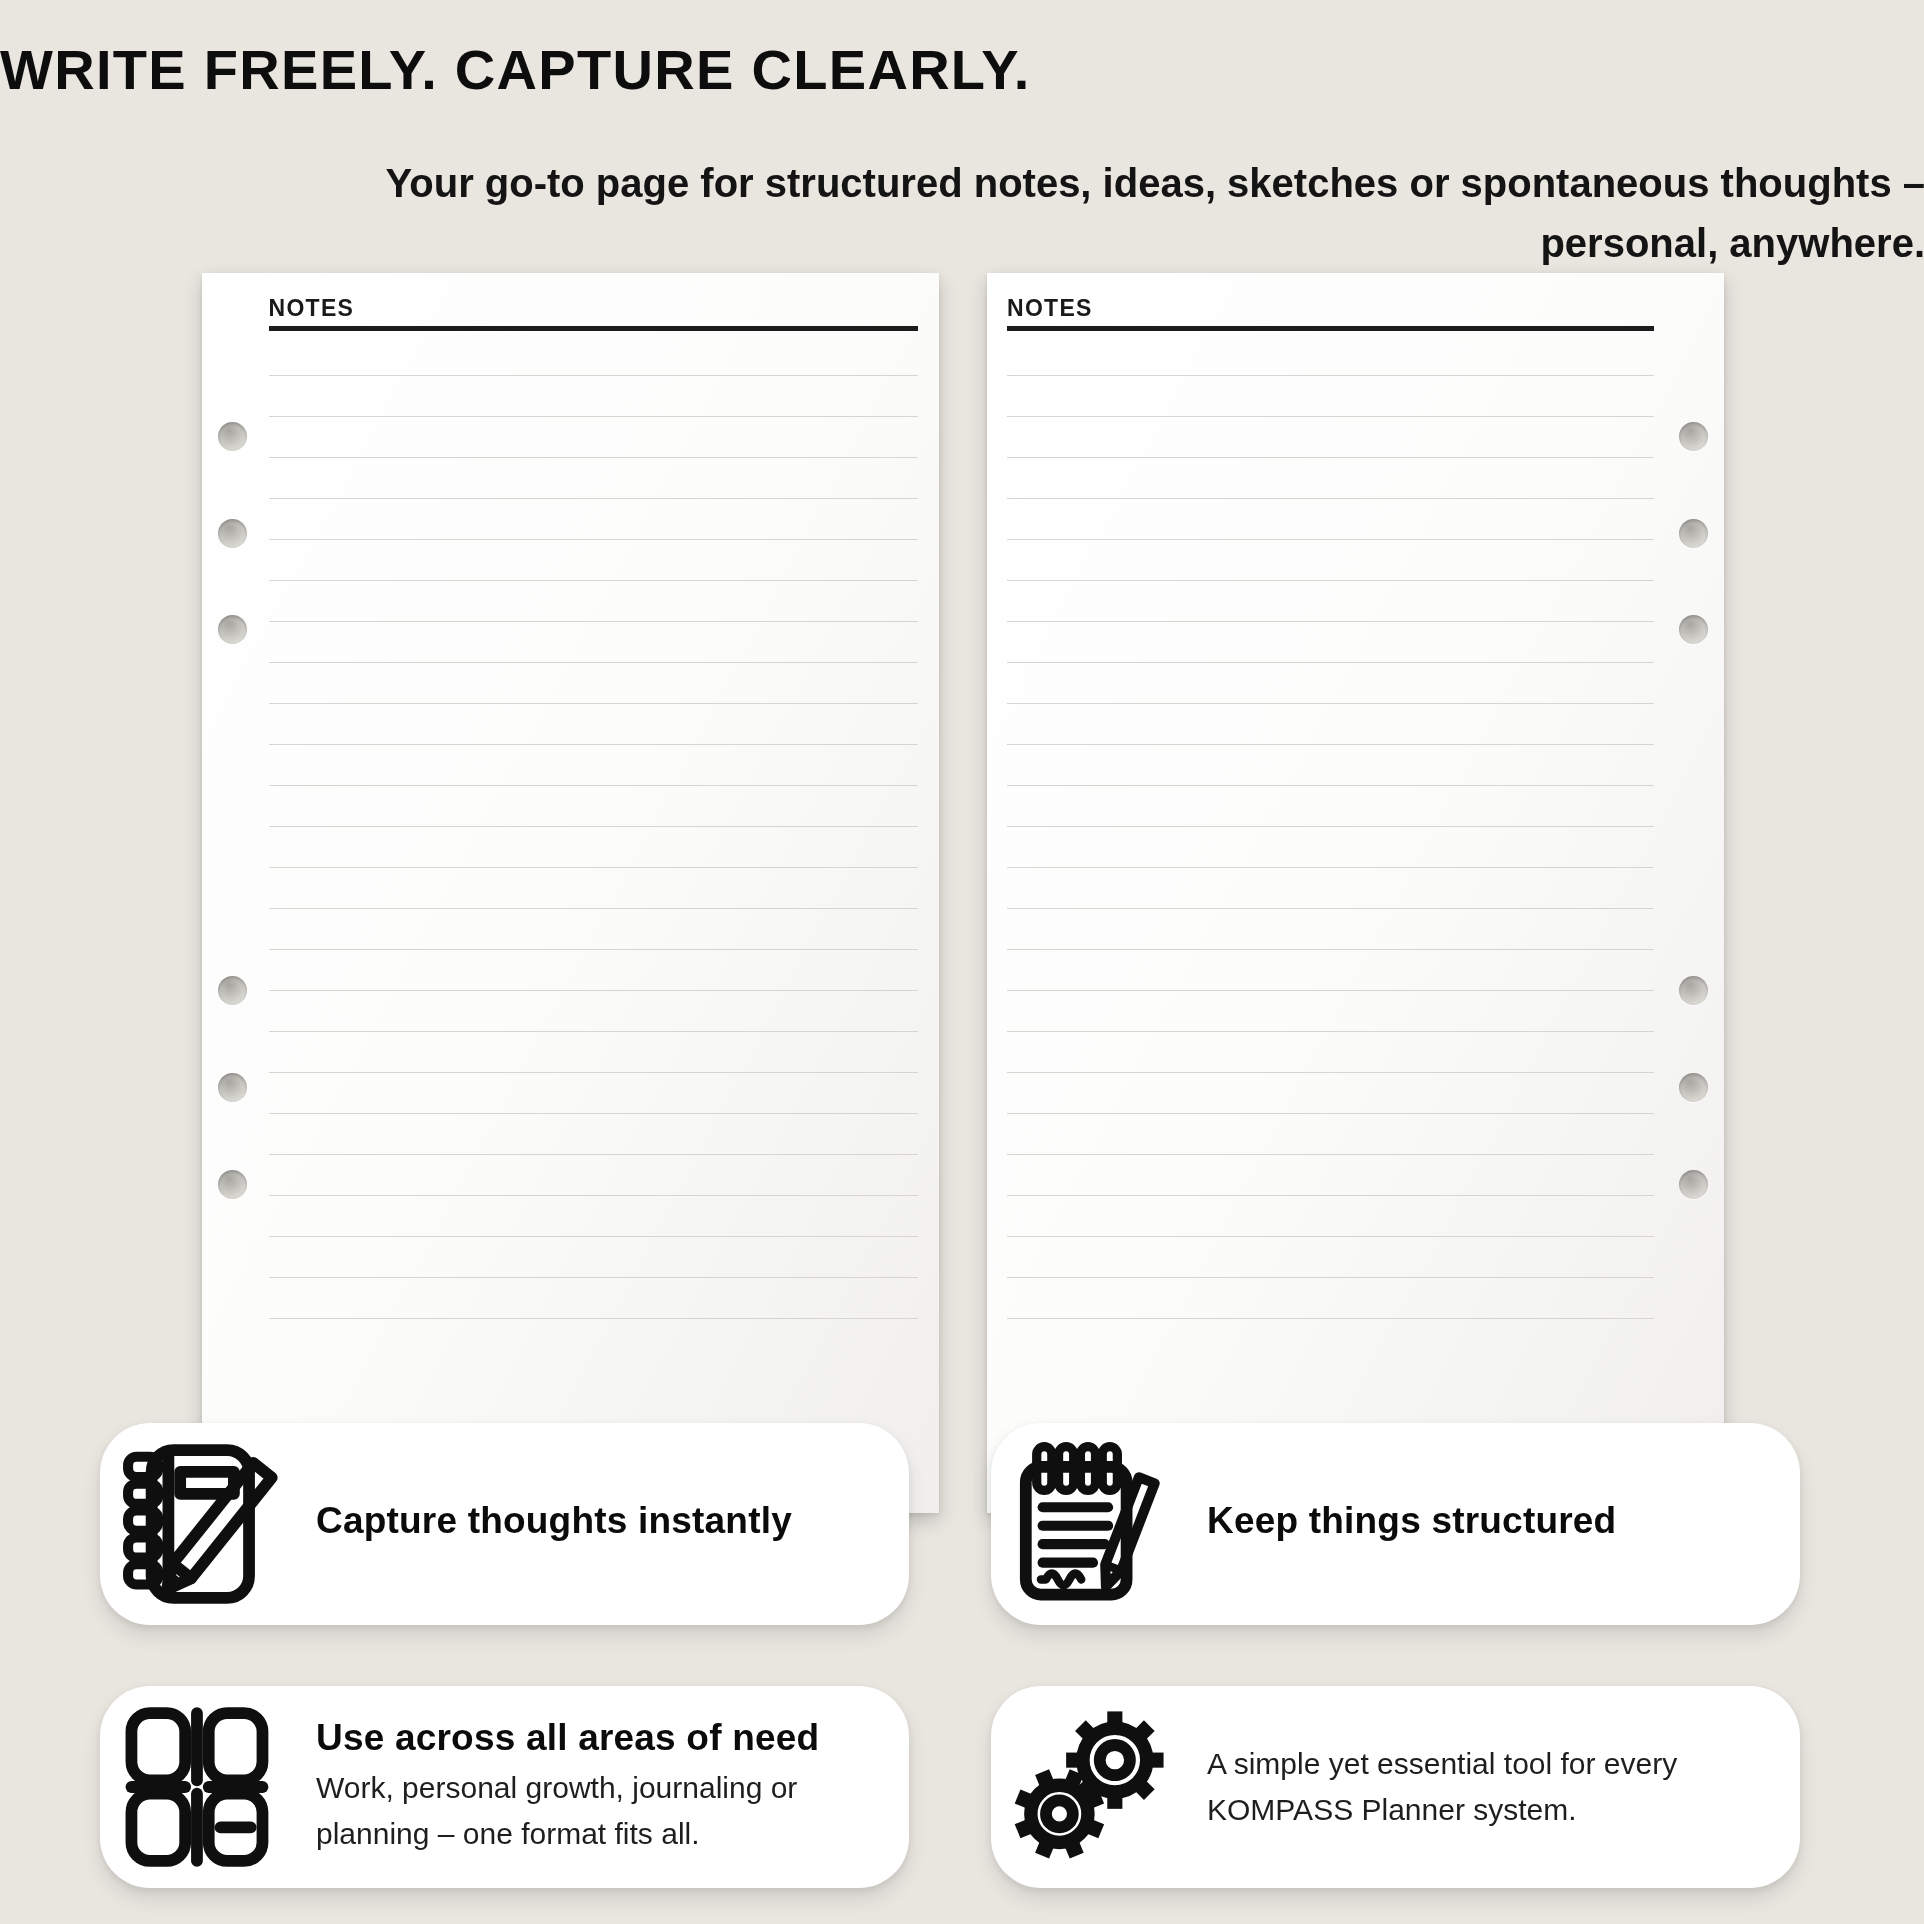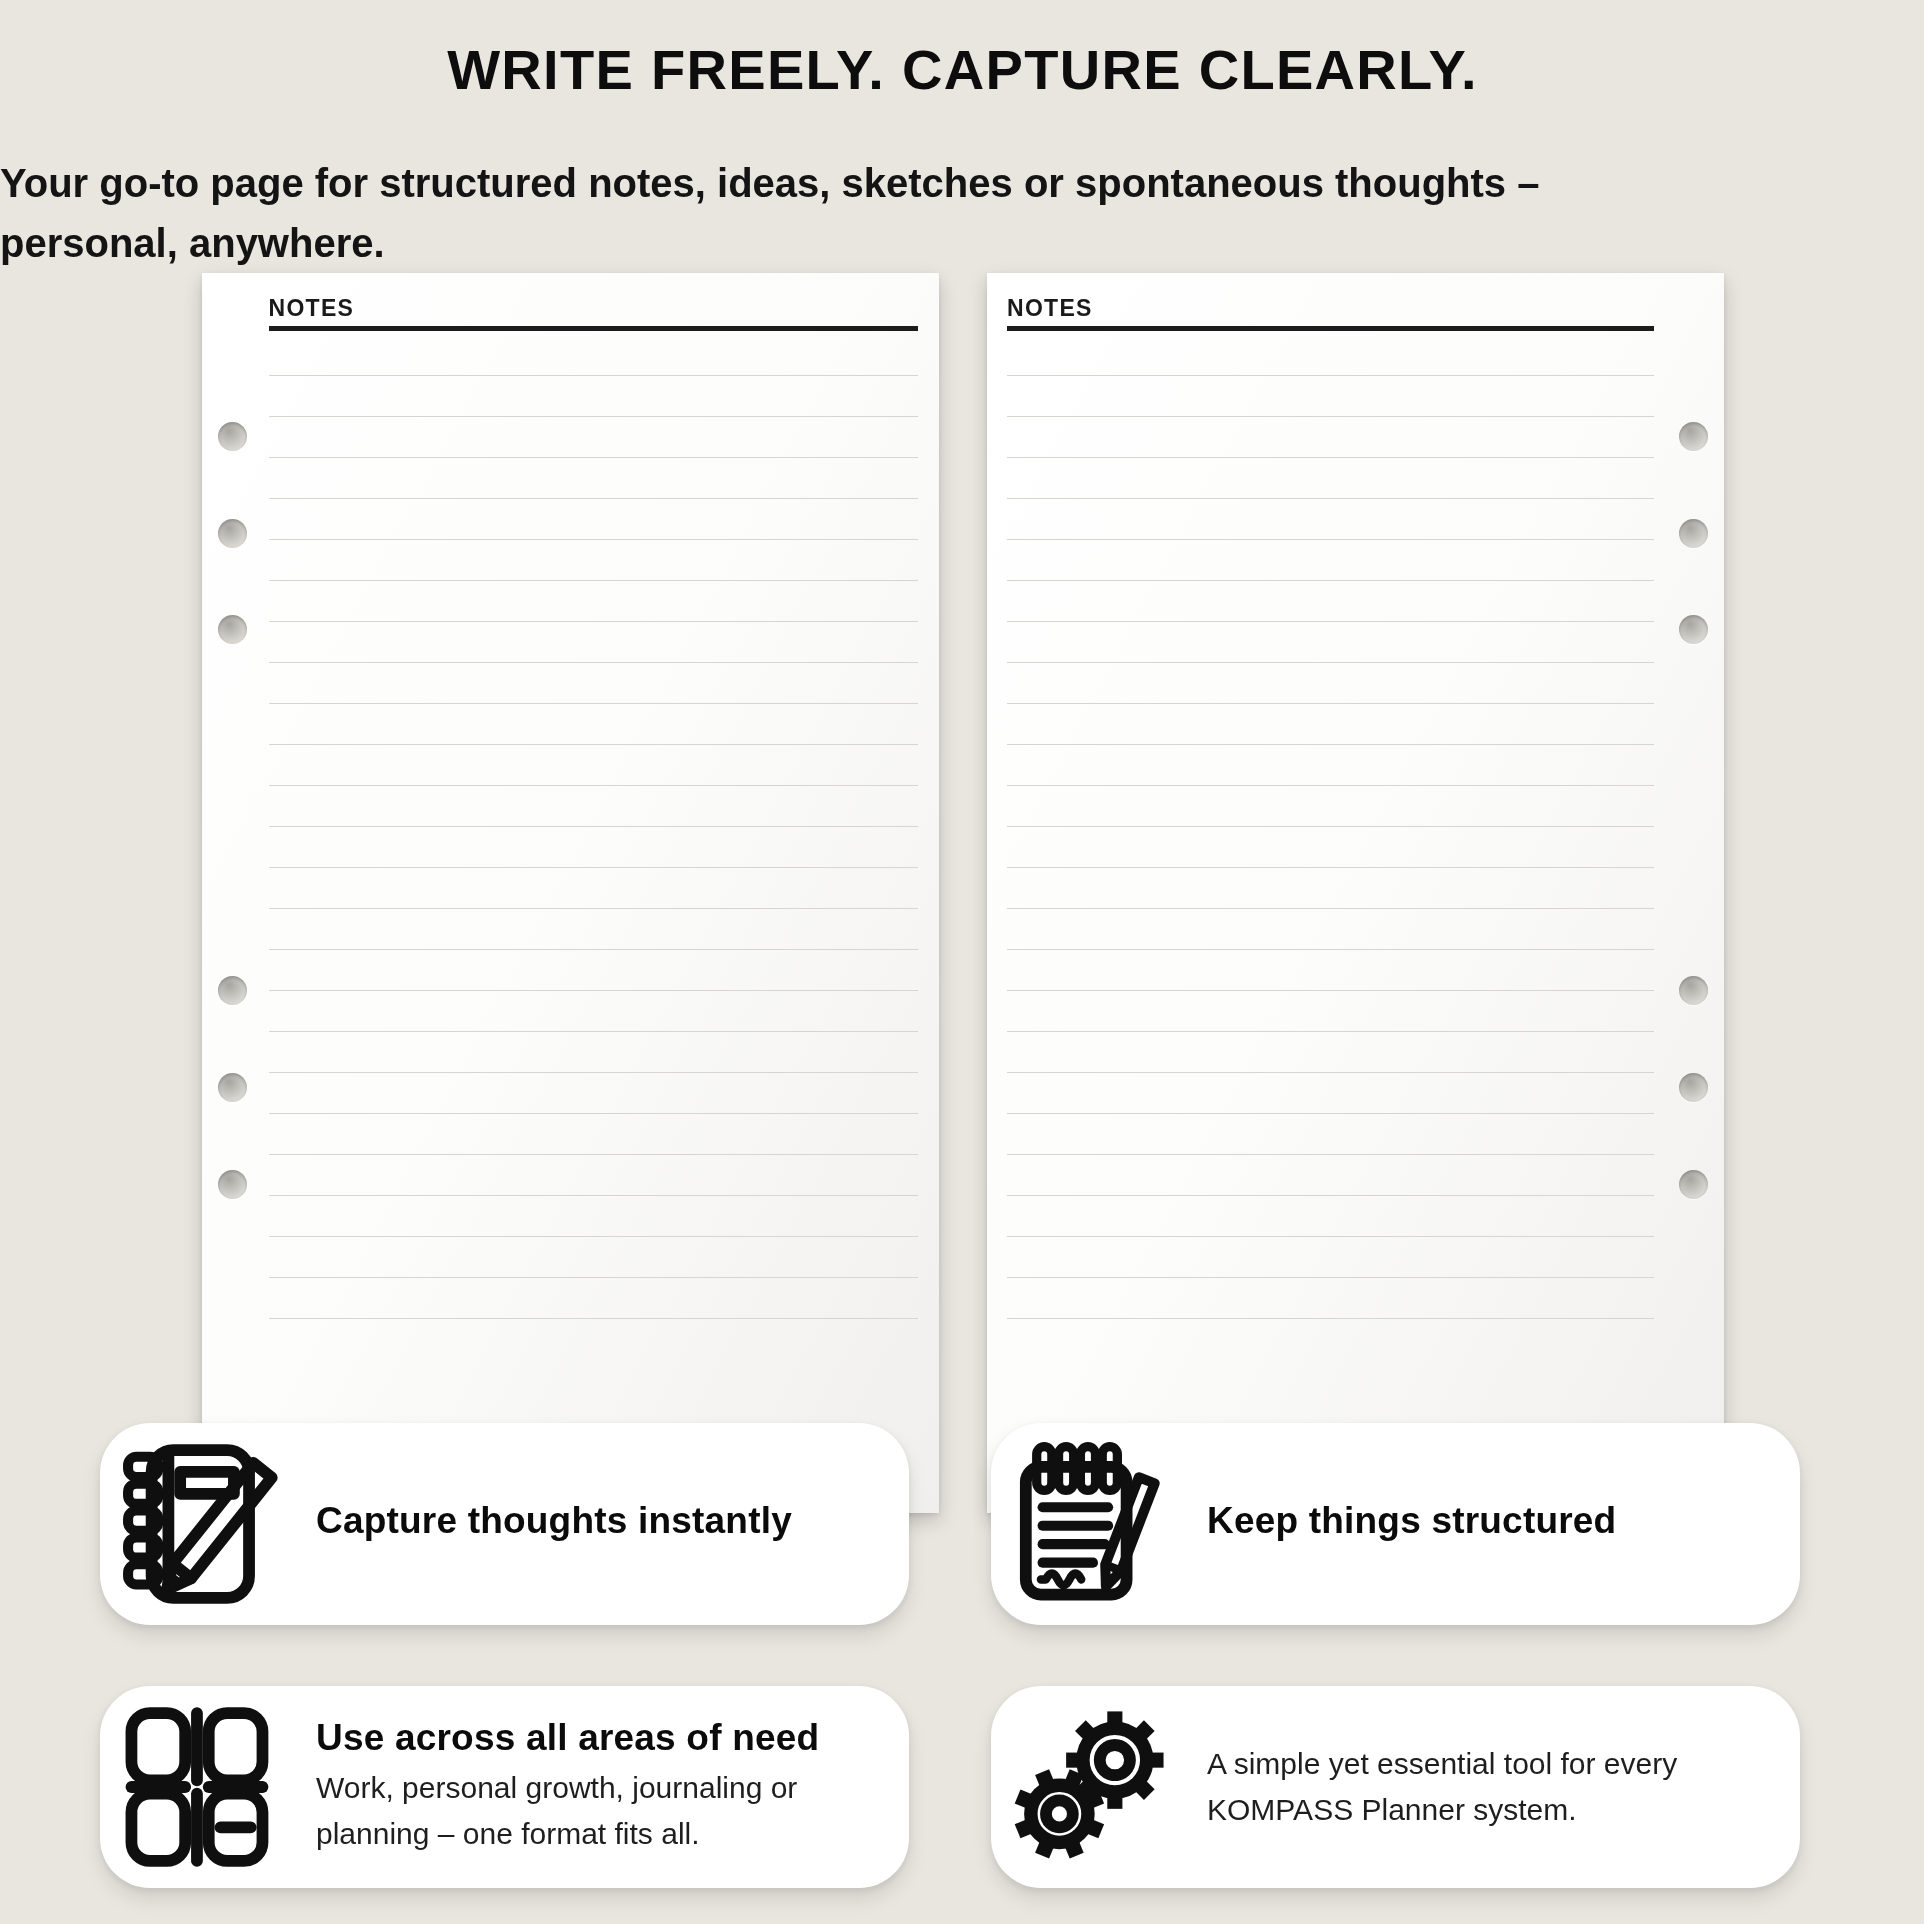--- a/index.html
+++ b/index.html
@@ -8,27 +8,26 @@
     position:relative;
     background:#e9e6e0;
     font-family:"Liberation Sans", sans-serif;
     overflow:hidden;
     color:#111;
   }
 
   
   .hero-title {
     position:absolute; top:37px; left:0; width:100%;
-    text-align:center;
     font-size:56px; font-weight:800; letter-spacing:1.3px;
     color:#0d0d0d;
   }
   .hero-subtitle {
     position:absolute; top:153px; left:0; width:100%;
-    text-align:left;
+    text-align:right;
     font-size:40px; font-weight:700; line-height:60px;
     color:#141414;
   }
   .hero-subtitle span { display:block; }
 
   
   .pages-row {
     position:absolute; top:273px; left:0; width:100%;
     display:flex; justify-content:center; gap:48px;
   }

